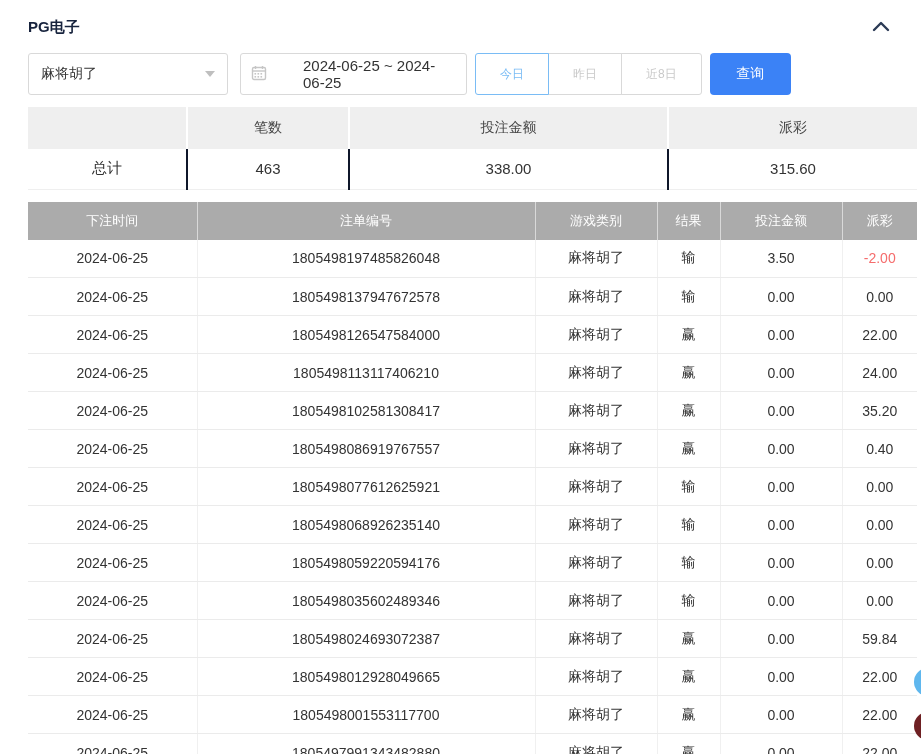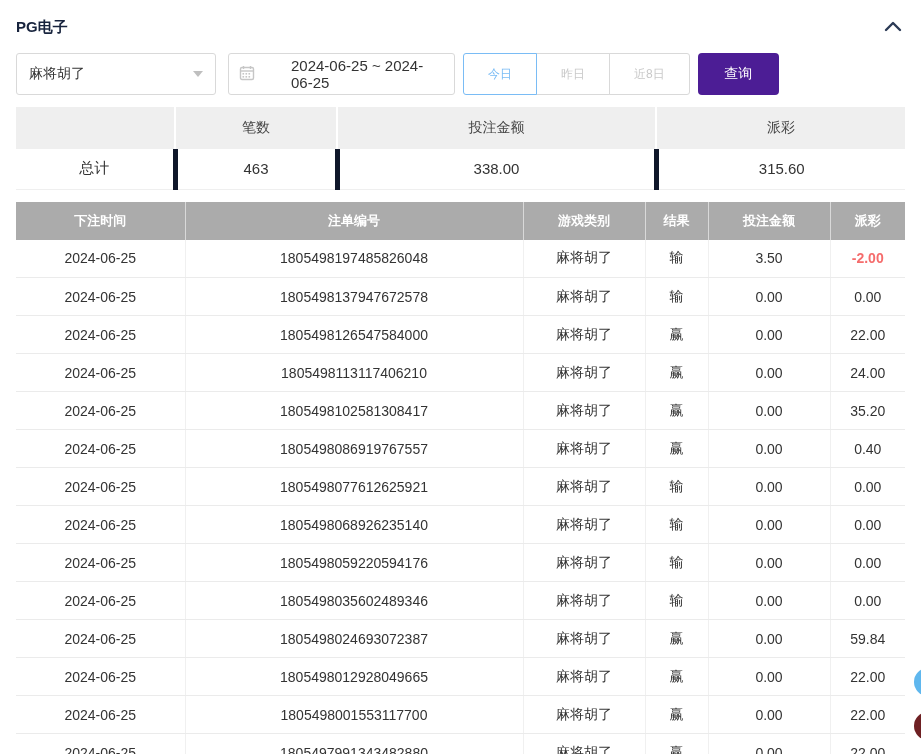--- a/index.html
+++ b/index.html
@@ -3,21 +3,21 @@
 <meta charset="utf-8">
 <style>
   * { box-sizing: border-box; margin: 0; padding: 0; }
   html,body { width: 921px; height: 754px; }
   body {
     font-family: "Liberation Sans", "DejaVu Sans", sans-serif;
     background: #fff;
     overflow: hidden;
     position: relative;
   }
-  .page { width: 921px; height: 754px; padding: 0 16px; position: relative; overflow: hidden; }
+  .page { width: 921px; height: 754px; padding: 0 28px; position: relative; overflow: hidden; }
 
   
   .panel-header { display: flex; align-items: center; justify-content: space-between; padding-top: 14px; height: 40px; }
   .panel-title { font-size: 15px; font-weight: bold; color: #17233d; }
   .collapse-btn { width: 24px; height: 24px; display: flex; align-items: center; justify-content: center; cursor: pointer; background: none; border: none; }
 
   
   .controls { display: flex; align-items: center; margin-top: 13px; height: 42px; }
   .select-box {
     width: 200px; height: 42px; border: 1px solid #d9d9d9; border-radius: 3px;
@@ -32,50 +32,50 @@
   .date-box .cal { margin-right: 8px; flex: 0 0 auto; }
   .quick-group { display: flex; margin-left: 8px; }
   .qbtn {
     height: 42px; padding: 0 24px; background: #fff; border: 1px solid #d9d9d9;
     font-size: 12px; color: #c9c9c9; cursor: pointer; margin-left: -1px; position: relative;
   }
   .qbtn:first-child { margin-left: 0; border-radius: 3px 0 0 3px; }
   .qbtn:last-child { border-radius: 0 3px 3px 0; }
   .qbtn.active { border-color: #7abcf5; color: #7abcf5; z-index: 2; }
   .search-btn {
-    margin-left: 8px; width: 81px; height: 42px; background: #4c1d95; color: #fff;
+    margin-left: 8px; width: 81px; height: 42px; background: #3b82f6; color: #fff;
     border: none; border-radius: 4px; font-size: 14px; cursor: pointer;
   }
 
   
   .summary { width: 889px; margin-top: 12px; border-collapse: collapse; table-layout: fixed; }
   .summary th {
     background: #efefef; height: 42px; font-size: 14px; font-weight: normal; color: #444;
     text-align: center; border-right: 2px solid #fff;
   }
   .summary th:last-child { border-right: none; }
   .summary td {
     height: 40px; font-size: 15px; color: #333; text-align: center; background: #fff;
-    border-right: 5px solid #0f172a; border-bottom: 1px solid #efefef;
+    border-right: 2px solid #0f172a; border-bottom: 1px solid #efefef;
   }
   .summary td:last-child { border-right: none; }
 
   
   .bet-table { width: 889px; margin-top: 12px; border-collapse: collapse; table-layout: fixed; }
   .bet-table th {
-    background: #ababab; color: #fff; font-size: 13px; font-weight: bold; height: 38px;
+    background: #ababab; color: #fff; font-size: 13px; font-weight: normal; height: 38px;
     text-align: center; border-right: 1px solid rgba(255,255,255,0.55);
   }
   .bet-table th:last-child { border-right: none; }
   .bet-table td {
     height: 38px; font-size: 14px; color: #333; text-align: center; background: #fff;
     border-right: 1px solid #f0f0f0; border-bottom: 1px solid #ebebeb;
   }
   .bet-table td:last-child { border-right: none; }
-  .bet-table td.neg { color: #f56c6c; font-weight: bold; }
+  .bet-table td.neg { color: #f56c6c; }
 
   
   .float-btn { position: absolute; width: 28px; height: 28px; border-radius: 50%; right: -21px; cursor: pointer; }
   .float-btn.blue { top: 668px; background: #5fb7ee; }
   .float-btn.red  { top: 712px; background: #6e2023; }
 </style>
 </head>
 <body>
 
 <div class="page">

